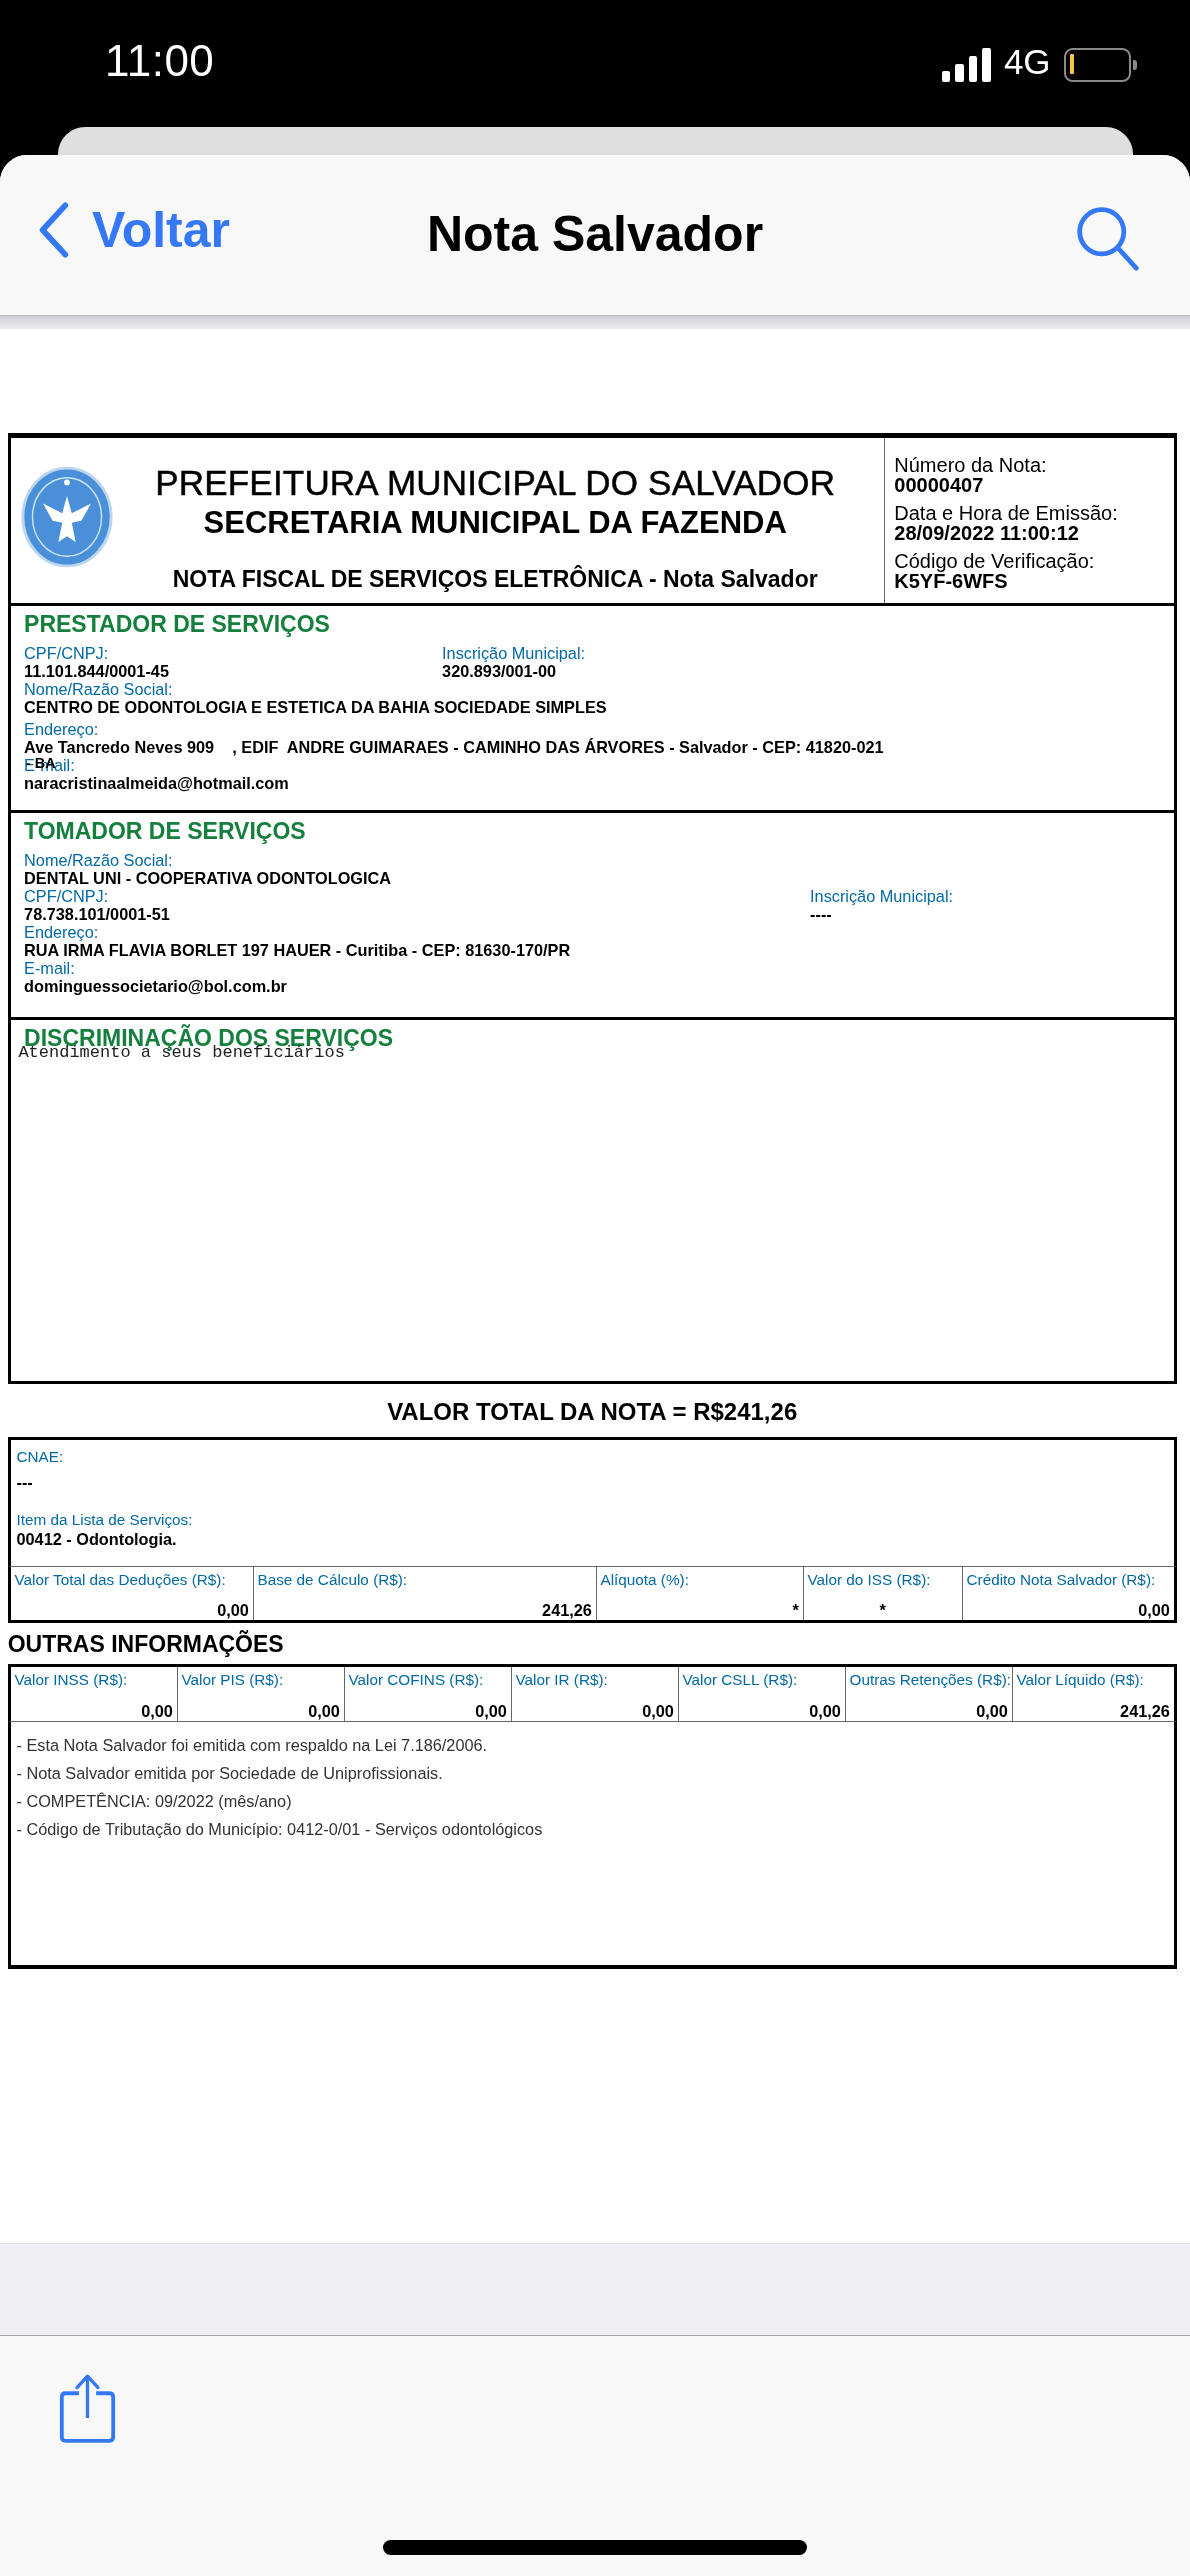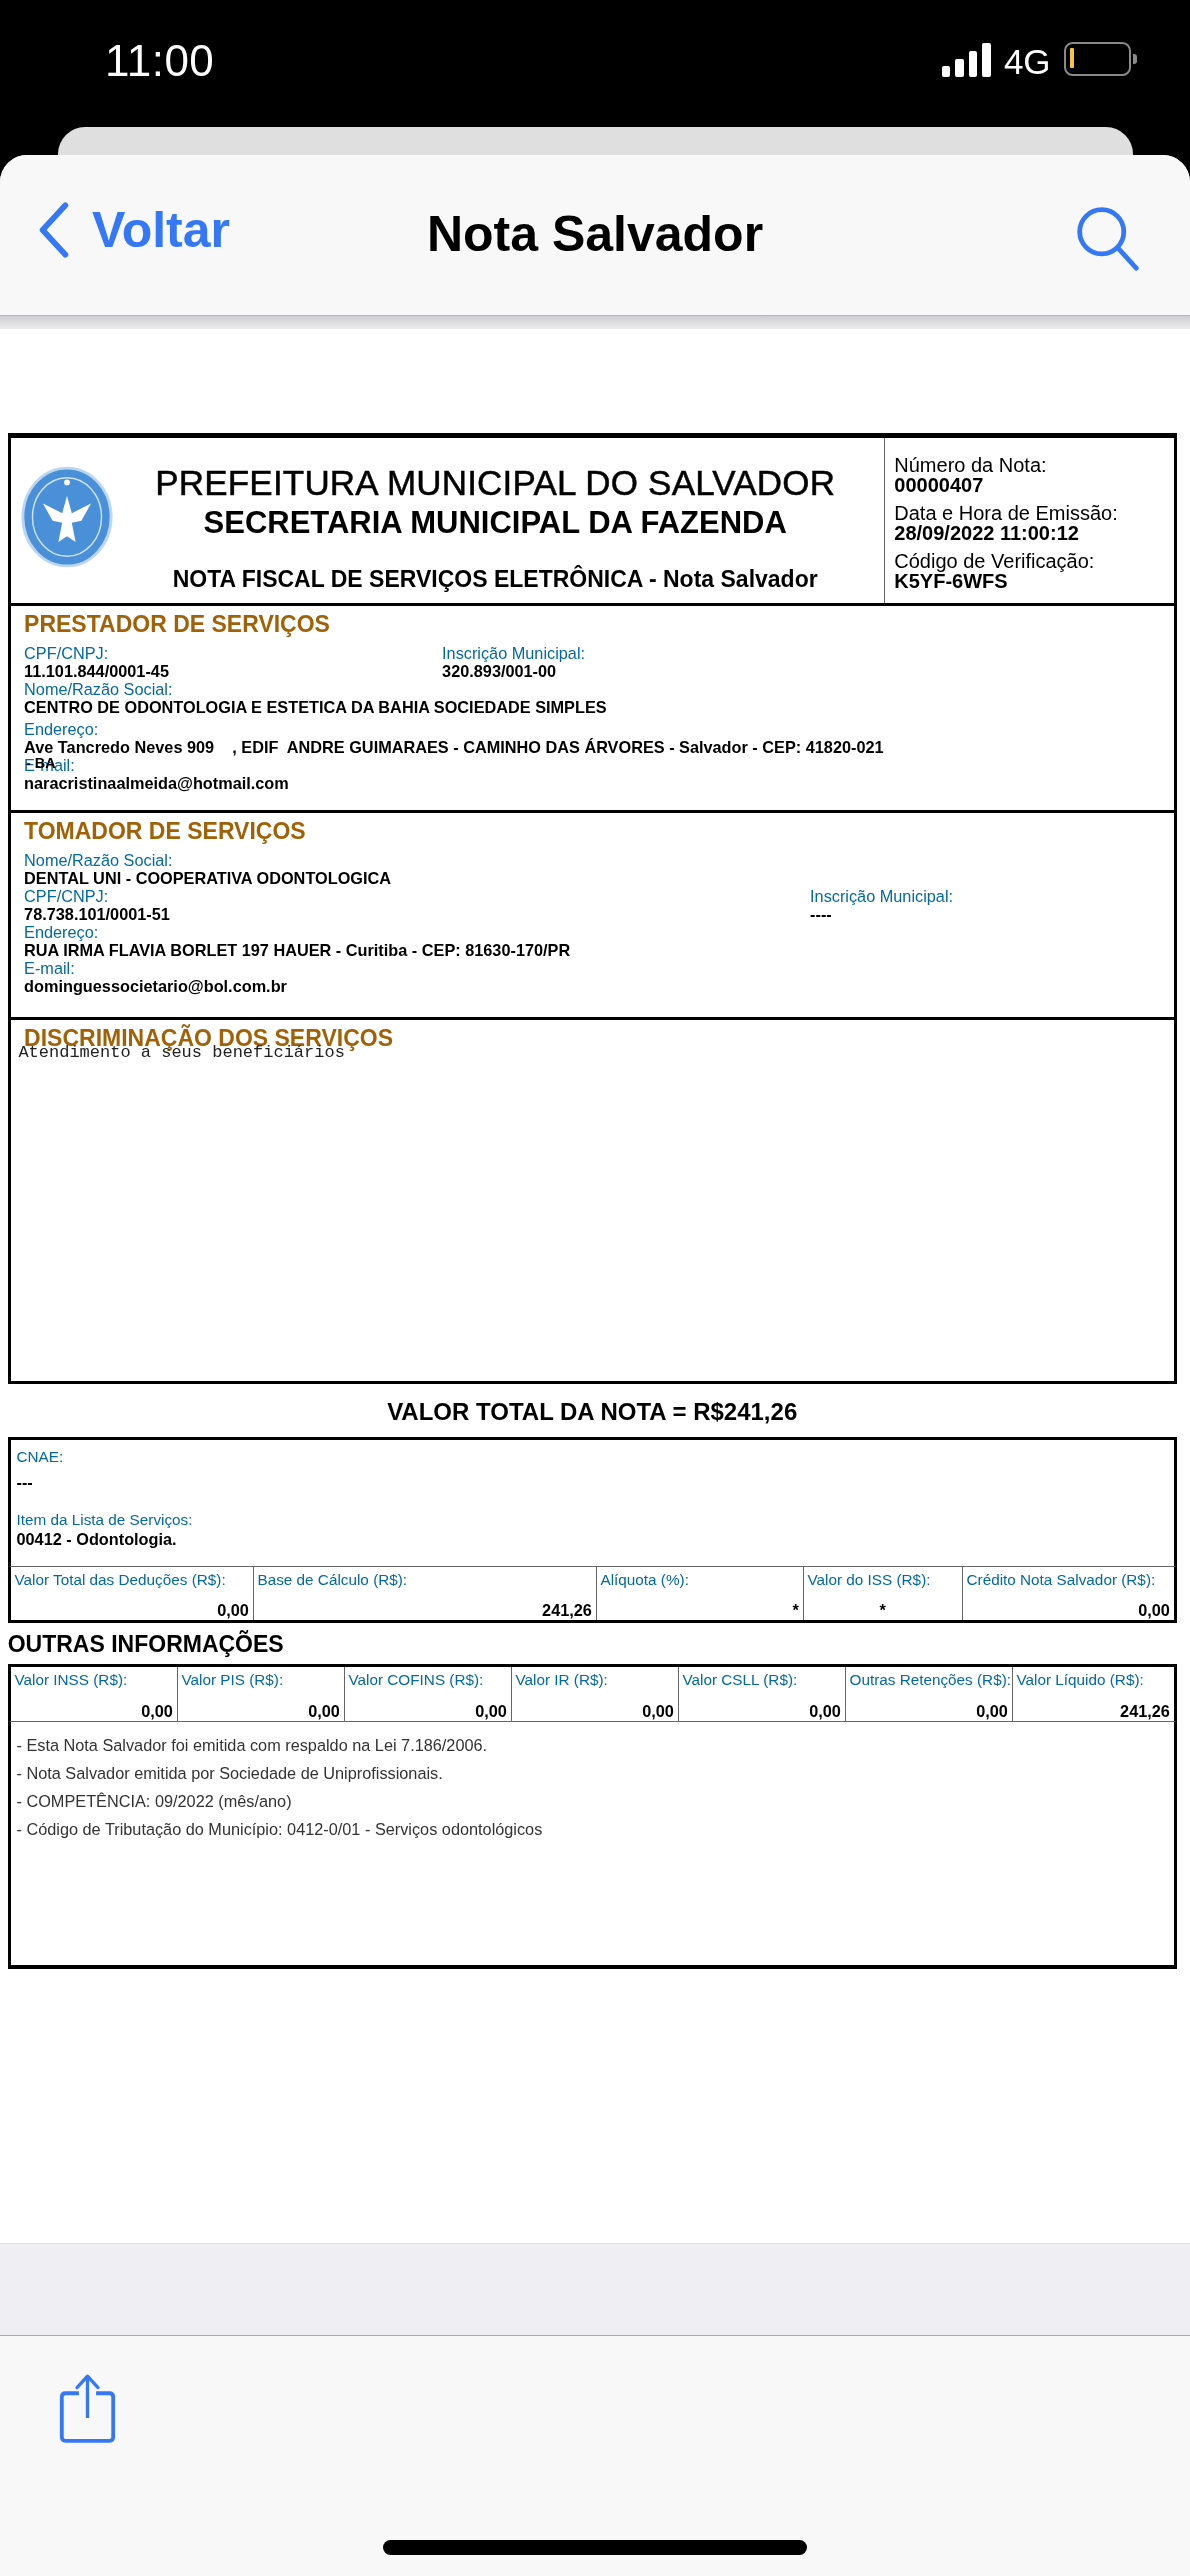--- a/index.html
+++ b/index.html
@@ -2,21 +2,21 @@
 <html><head>
 <meta charset="utf-8">
 <style>
   * { box-sizing: border-box; margin: 0; padding: 0; }
   html, body { width: 1190px; height: 2576px; background: #000; overflow: hidden; font-family: "Liberation Sans", sans-serif; }
   .screen { position: relative; width: 1190px; height: 2576px; background: #000; }
 
   
   .status-bar { position: absolute; top: 0; left: 0; width: 1190px; height: 125px; color: #fff; }
   .status-time { position: absolute; left: 105px; top: 36px; font-size: 44px; font-weight: 400; letter-spacing: 0.5px; font-family: "Liberation Sans", sans-serif; }
-  .status-right { position: absolute; right: 59px; top: 42px; display: flex; align-items: flex-start; gap: 13.4px; }
+  .status-right { position: absolute; right: 59px; top: 42px; display: flex; align-items: flex-end; gap: 13.4px; }
   .signal { display: flex; align-items: flex-end; gap: 4.8px; height: 35px; }
   .signal span { width: 8.6px; background: #fff; border-radius: 1.9px; }
   .net { font-size: 35px; font-weight: 500; color: #fff; }
   .battery { position: relative; width: 67px; height: 34px; border: 2.9px solid #8a8a8a; border-radius: 8.6px; }
   .battery::after { content: ""; position: absolute; right: -7.7px; top: 9.6px; width: 3.8px; height: 10.5px; background: #8a8a8a; border-radius: 0 2.9px 2.9px 0; }
   .battery .level { position: absolute; left: 3.8px; top: 3.8px; width: 3.8px; height: 20px; background: #f5c542; border-radius: 1px; }
 
   
   .back-card { position: absolute; left: 58px; top: 127px; width: 1075px; height: 77px; background: #dfdfdf; border-radius: 27px 27px 0 0; }
 
@@ -39,21 +39,21 @@
   .header-left { position: relative; flex: 1; border-right: 1.9px solid #666; }
   .seal { position: absolute; left: 9.6px; top: 27px; width: 94px; height: 104px; }
   .h1 { position: absolute; left: 96px; right: 0; top: 25px; text-align: center; font-size: 35px; font-weight: 400; letter-spacing: 0.2px; -webkit-text-stroke: 0.5px #000; }
   .h2 { position: absolute; left: 96px; right: 0; top: 67px; text-align: center; font-size: 31px; font-weight: 700; }
   .h3 { position: absolute; left: 96px; right: 0; top: 128px; text-align: center; font-size: 23px; font-weight: 700; }
   .header-right { width: 289px; padding: 17px 0 0 9.6px; }
   .hr-label { font-size: 20px; line-height: 20px; }
   .hr-value { font-size: 20px; line-height: 20px; font-weight: 700; margin-bottom: 7.7px; }
 
   .section { border: 3.8px solid #000; border-top: none; padding: 5.8px 13.4px 0 13.4px; position: relative; }
-  .section-title { font-size: 23px; font-weight: 700; color: #a16207; line-height: 25px; }
+  .section-title { font-size: 23px; font-weight: 700; color: #15803d; line-height: 25px; }
   .lbl { font-size: 16.3px; color: #0369a1; line-height: 17px; }
   .val { font-size: 16.3px; font-weight: 700; line-height: 19px; }
   .row2 { display: flex; }
   .row2 > div:first-child { width: 418px; }
 
   .prestador { height: 207px; }
   .tomador { height: 207px; }
   .discrim { height: 364px; padding-top: 7.7px; }
   .discrim .section-title { line-height: 21px; }
   .mono { font-family: "Liberation Mono", monospace; font-size: 17px; color: #222; margin-top: -5.7px; margin-left: -5.7px; }

